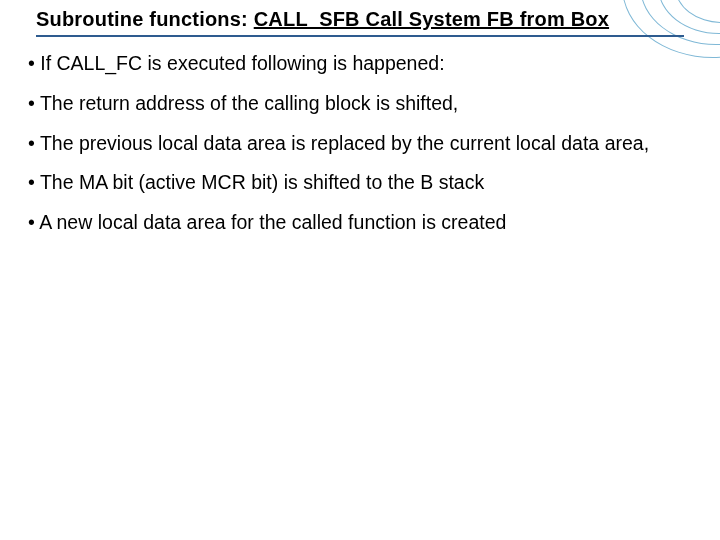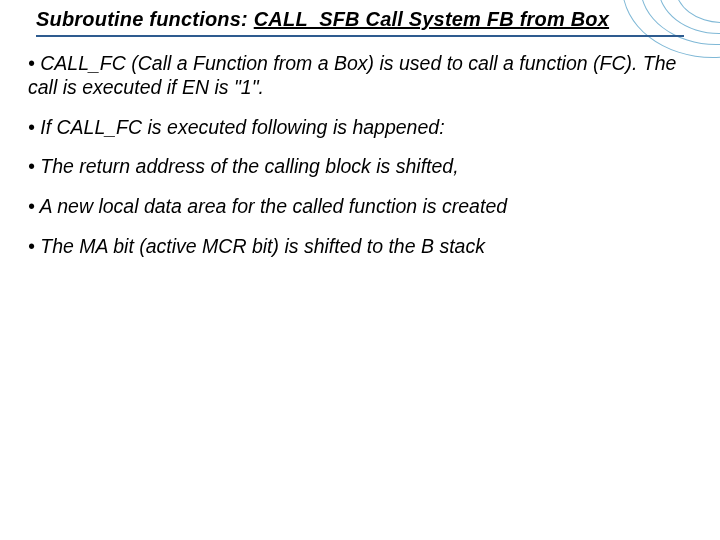--- a/index.html
+++ b/index.html
@@ -10,21 +10,20 @@
     overflow: hidden;
     font-family: Arial, Helvetica, sans-serif;
     background: #ffffff;
     color: #000000;
   }
   .slide {
     position: relative;
     width: 720px;
     height: 540px;
     box-sizing: border-box;
-    font-style: italic;
   }
   .corner-deco {
     position: absolute;
     top: -14px;
     right: -14px;
     width: 130px;
     height: 100px;
     pointer-events: none;
   }
   .corner-deco .arc {
@@ -82,20 +81,20 @@
   </div>
 
   <div class="title-wrap">
     <div class="title">
       <span>Subroutine functions: </span><span class="u">CALL_SFB Call System FB from Box</span>
     </div>
     <div class="title-rule"></div>
   </div>
 
   <div class="body">
-    <div class="item">• CALL_FC (Call a Function from a Box) is used to call a function (FC).  The call is executed if EN is "1".</div>
     <div class="item">• If CALL_FC is executed following is happened:</div>
     <div class="item">• The return address of the calling block is shifted,</div>
+    <div class="item">• The previous local data area is replaced by the current local data area,</div>
+    <div class="item">• The MA bit (active MCR bit) is shifted to the B stack</div>
     <div class="item">• A new local data area for the called function is created</div>
-    <div class="item">• The MA bit (active MCR bit) is shifted to the B stack</div>
   </div>
 
 </div>
 
 </body></html>

